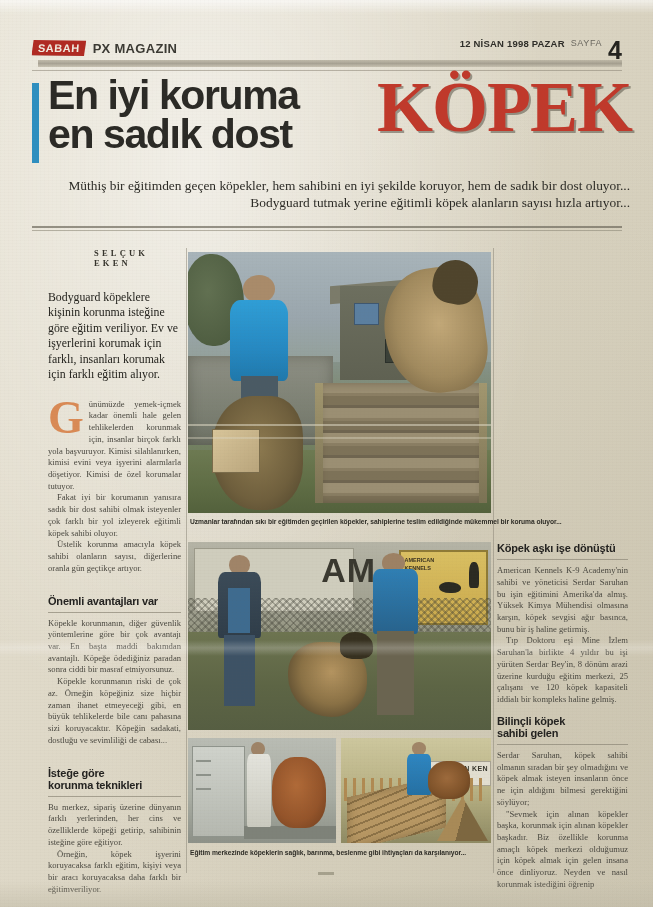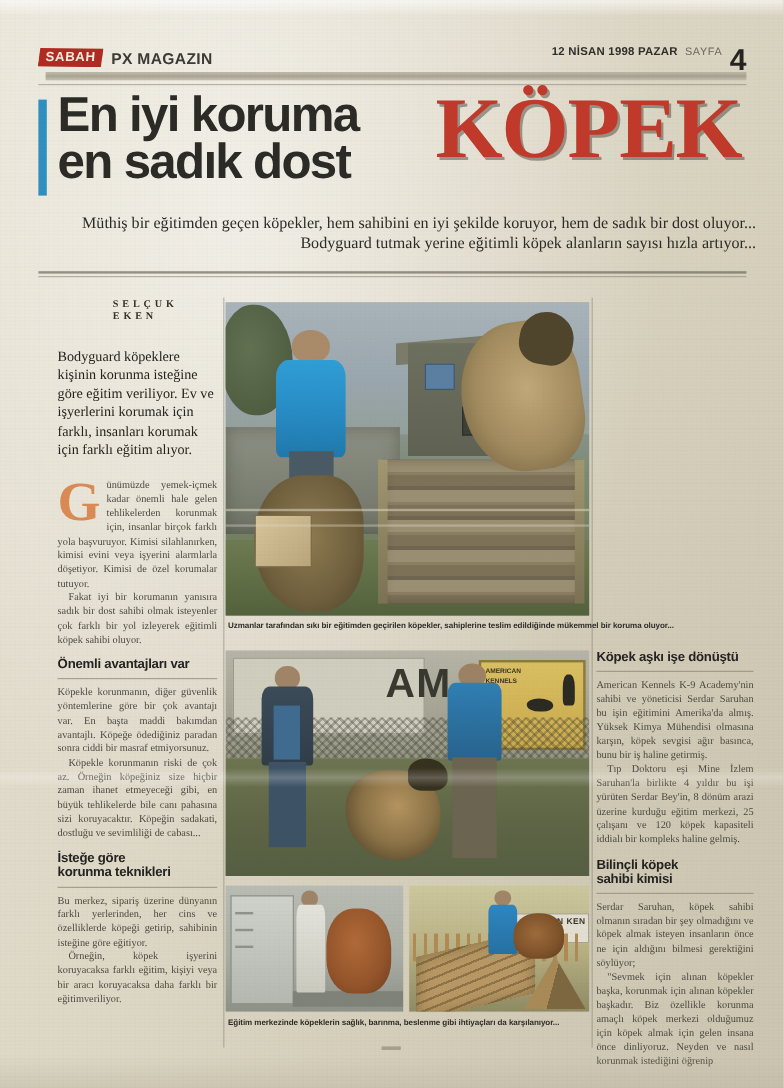--- a/index.html
+++ b/index.html
@@ -55,21 +55,21 @@
   
   .headwrap{position:absolute;left:32px;top:80px;width:600px;height:90px;}
   .blue-bar{position:absolute;left:0;top:3px;width:7px;height:80px;background:#2e8fc0;}
   .head-black{
     position:absolute;left:16px;top:-4px;width:390px;
     font-family:"Liberation Sans",sans-serif;font-weight:bold;
     font-size:41px;line-height:.94;letter-spacing:-1.4px;color:#2b2a26;
   }
   .head-black .l2{display:block;}
   .head-red{
-    position:absolute;right:14px;top:-6px;
+    position:absolute;right:0;top:-6px;
     font-family:"Liberation Serif",serif;font-weight:bold;
     font-size:72px;line-height:.92;letter-spacing:-1px;color:#c0392b;
     text-shadow:2px 2px 0 rgba(60,55,45,.45);
   }
 
   
   .deck{
     position:absolute;left:58px;top:177px;width:572px;
     font-family:"Liberation Serif",serif;font-size:13.4px;line-height:1.28;
     color:#2c2b26;
@@ -94,21 +94,21 @@
   }
   .dropcap-para{position:relative;font-size:8.6px;line-height:1.365;text-align:justify;color:#4a4840;}
   .dropcap{
     float:left;font-family:"Liberation Serif",serif;font-weight:bold;
     font-size:46px;line-height:34px;color:#d98a55;margin:2px 5px 0 0;
   }
   .col-left p{margin:0 0 0 0;font-size:8.6px;line-height:1.365;text-align:justify;color:#4a4840;}
   .col-left p + p{text-indent:9px;}
   .subhead{
     font-family:"Liberation Sans",sans-serif;font-weight:bold;font-size:11px;
-    color:#232220;margin:9px 0 5px 0;line-height:1.1;letter-spacing:-.2px;
+    color:#232220;margin:20px 0 5px 0;line-height:1.1;letter-spacing:-.2px;
   }
   .subhead-rule{height:1px;background:#8d8778;opacity:.7;margin:0 0 5px 0;}
 
   
   .col-right{
     position:absolute;left:497px;top:542px;width:131px;height:330px;color:#4a4840;
   }
   .col-right p{margin:0;font-size:8.6px;line-height:1.365;text-align:justify;}
   .col-right p + p{text-indent:9px;}
   .col-right .subhead{margin:9px 0 5px 0;}
@@ -263,20 +263,21 @@
   <div class="deck">Müthiş bir eğitimden geçen köpekler, hem sahibini en iyi şekilde koruyor, hem de sadık bir dost oluyor... Bodyguard tutmak yerine eğitimli köpek alanların sayısı hızla artıyor...</div>
   <div class="deck-rule"></div>
   <div class="deck-rule-b"></div>
 
   <div class="col-left">
     <div class="byline">SELÇUK EKEN</div>
     <div class="lede">Bodyguard köpeklere kişinin korunma isteğine göre eğitim veriliyor. Ev ve işyerlerini korumak için farklı, insanları korumak için farklı eğitim alıyor.</div>
 
     <p class="dropcap-para"><span class="dropcap">G</span><span>ünümüzde yemek-içmek kadar önemli hale gelen tehlikelerden korunmak için, insanlar birçok farklı yola başvuruyor. Kimisi silahlanırken, kimisi evini veya işyerini alarmlarla döşetiyor. Kimisi de özel korumalar tutuyor.</span></p>
     <p>Fakat iyi bir korumanın yanısıra sadık bir dost sahibi olmak isteyenler çok farklı bir yol izleyerek eğitimli köpek sahibi oluyor.</p>
+    <p>Üstelik korunma amacıyla köpek sahibi olanların sayısı, diğerlerine oranla gün geçtikçe artıyor.</p>
 
     <div class="subhead">Önemli avantajları var</div>
     <div class="subhead-rule"></div>
     <p>Köpekle korunmanın, diğer güvenlik yöntemlerine göre bir çok avantajı var. En başta maddi bakımdan avantajlı. Köpeğe ödediğiniz paradan sonra ciddi bir masraf etmiyorsunuz.</p>
     <p>Köpekle korunmanın riski de çok az. Örneğin köpeğiniz size hiçbir zaman ihanet etmeyeceği gibi, en büyük tehlikelerde bile canı pahasına sizi koruyacaktır. Köpeğin sadakati, dostluğu ve sevimliliği de cabası...</p>
 
     <div class="subhead">
       <span>İsteğe göre</span><br>
       <span>korunma teknikleri</span>
     </div>
@@ -290,21 +291,21 @@
   <div class="vrule" style="left:493px;top:248px;height:625px;"></div>
 
   <div class="col-right">
     <div class="subhead" style="margin-top:0">Köpek aşkı işe dönüştü</div>
     <div class="subhead-rule"></div>
     <p>American Kennels K-9 Academy'nin sahibi ve yöneticisi Serdar Saruhan bu işin eğitimini Amerika'da almış. Yüksek Kimya Mühendisi olmasına karşın, köpek sevgisi ağır basınca, bunu bir iş haline getirmiş.</p>
     <p>Tıp Doktoru eşi Mine İzlem Saruhan'la birlikte 4 yıldır bu işi yürüten Serdar Bey'in, 8 dönüm arazi üzerine kurduğu eğitim merkezi, 25 çalışanı ve 120 köpek kapasiteli iddialı bir kompleks haline gelmiş.</p>
 
     <div class="subhead">
       <span>Bilinçli köpek</span><br>
-      <span>sahibi kimisi</span>
+      <span>sahibi gelen</span>
     </div>
     <div class="subhead-rule"></div>
     <p>Serdar Saruhan, köpek sahibi olmanın sıradan bir şey olmadığını ve köpek almak isteyen insanların önce ne için aldığını bilmesi gerektiğini söylüyor;</p>
     <p>"Sevmek için alınan köpekler başka, korunmak için alınan köpekler başkadır. Biz özellikle korunma amaçlı köpek merkezi olduğumuz için köpek almak için gelen insana önce dinliyoruz. Neyden ve nasıl korunmak istediğini öğrenip</p>
   </div>
 
   <div class="photo" id="photo1">
     <div class="p1-sky"></div>
     <div class="p1-wall"></div>
     <div class="p1-tree"></div>

